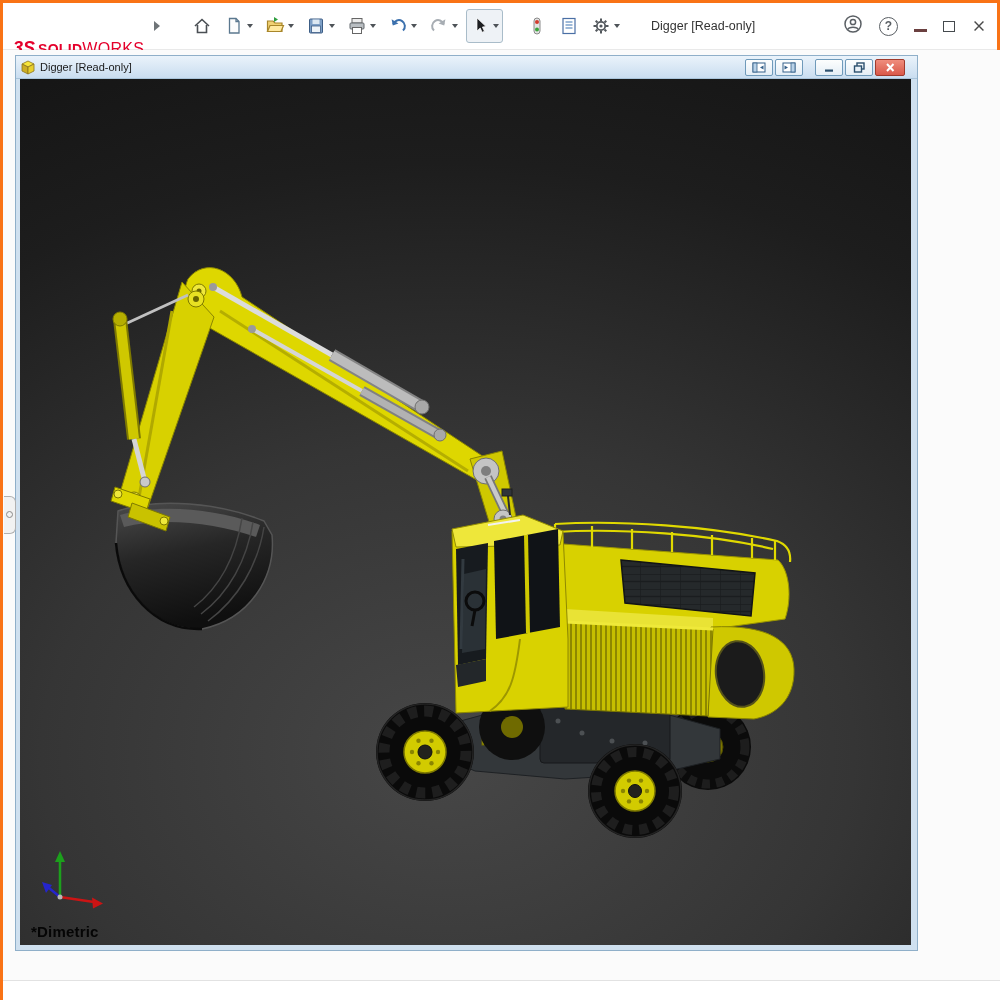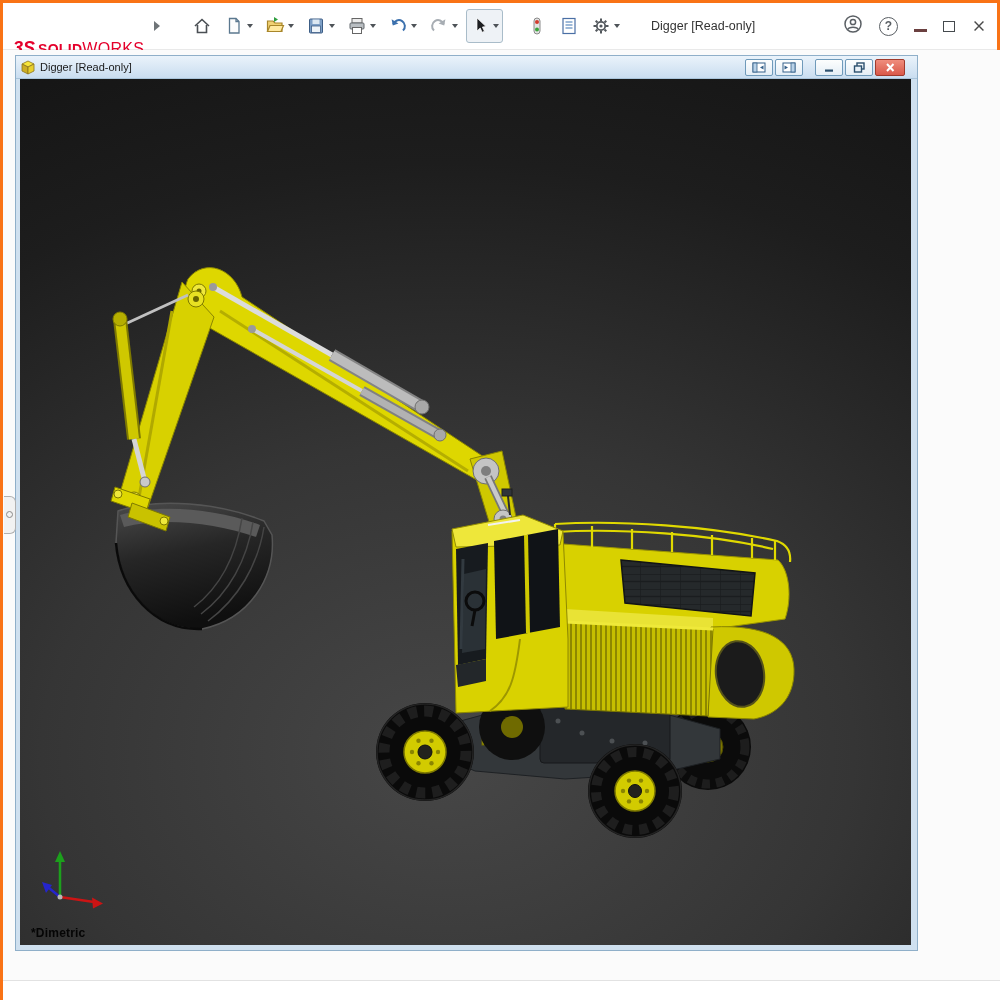--- a/index.html
+++ b/index.html
@@ -41,21 +41,21 @@
   .child-title{font-size:11px;color:#1a1a1a;margin-left:5px;}
   .child-btns{margin-left:auto;display:flex;align-items:center;gap:2px;}
   .cw-btn{width:26px;height:15px;border:1px solid #6f9aba;border-radius:2px;
     background:linear-gradient(#fdfefe,#e4eef6);display:flex;align-items:center;justify-content:center;}
   .cw-btn svg{width:14px;height:13px;display:block;}
   .cw-spacer{width:8px;}
   .cw-close{width:28px;background:linear-gradient(#ef8d7d,#d9594a);border:1px solid #a03a2c;}
   .viewport{position:absolute;left:4px;top:23px;width:891px;height:866px;overflow:hidden;
     background:radial-gradient(ellipse 120% 95% at 48% 78%, #474747 0%, #353535 38%, #1d1d1d 72%, #121212 100%);}
   .viewport svg.model{position:absolute;left:0;top:0;width:891px;height:866px;}
-  .vp-label{position:absolute;left:11px;bottom:5px;font-size:12px;font-weight:bold;color:#050505;letter-spacing:.2px;}
+  .vp-label{position:absolute;left:11px;bottom:5px;font-size:15px;font-weight:bold;color:#050505;letter-spacing:.2px;}
 
   .collapsed-tab{position:absolute;left:1px;top:446px;width:11px;height:36px;background:#f2f2f2;
     border:1px solid #b0b0b0;border-left:none;border-radius:0 6px 6px 0;z-index:6;}
   .collapsed-tab::after{content:"";position:absolute;left:2px;top:14px;width:5px;height:5px;
     border:1px solid #8a8a8a;border-radius:50%;}
 
   .statusbar{position:absolute;left:0;top:977px;width:1000px;height:23px;background:#ffffff;
     border-top:1px solid #e2e2e2;}
 </style>
 </head>

